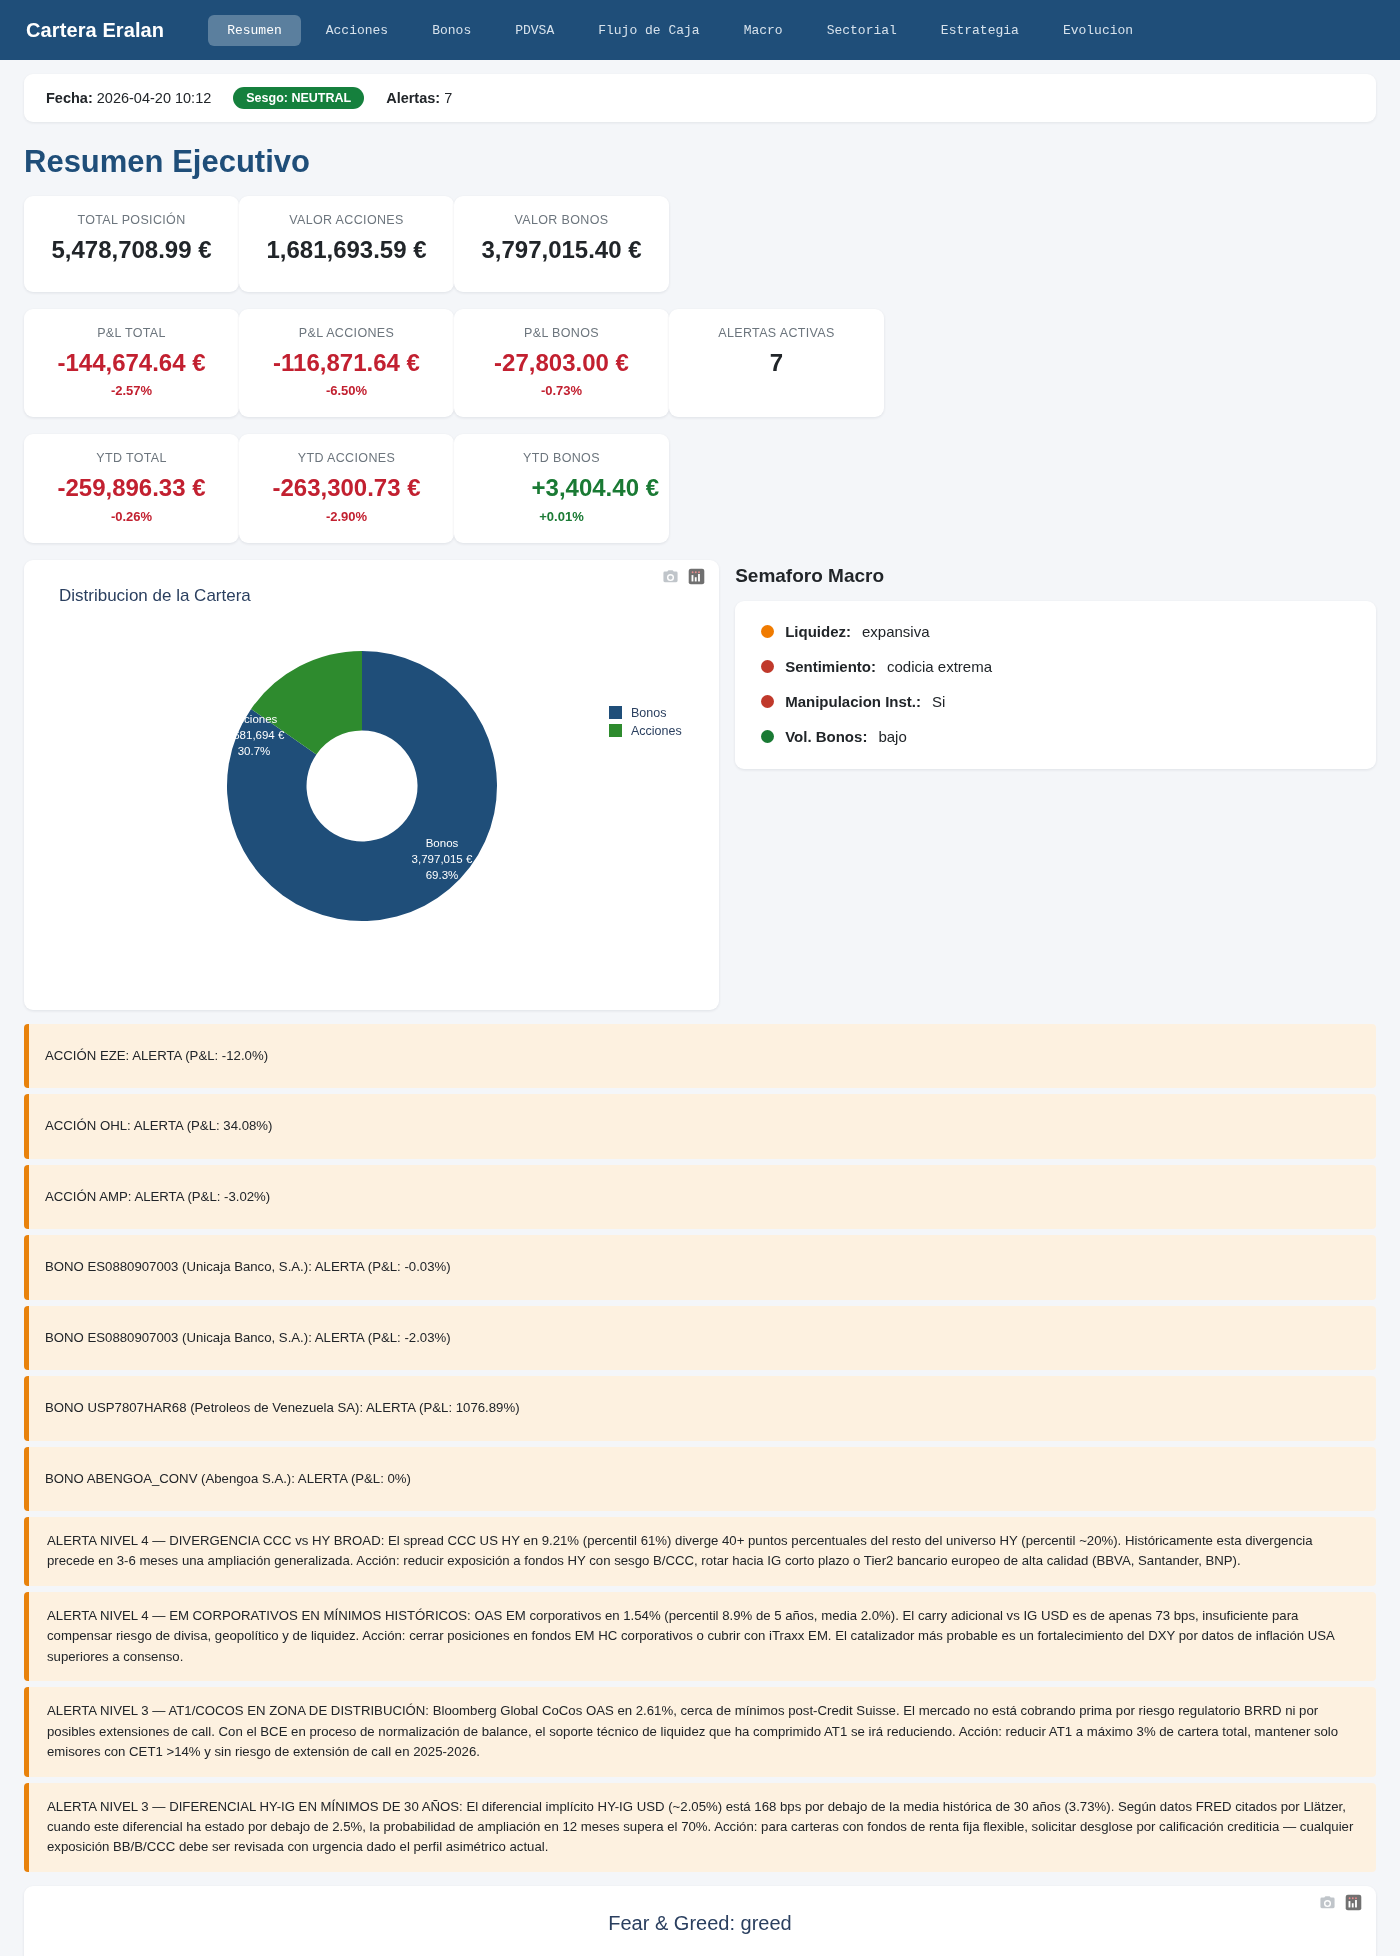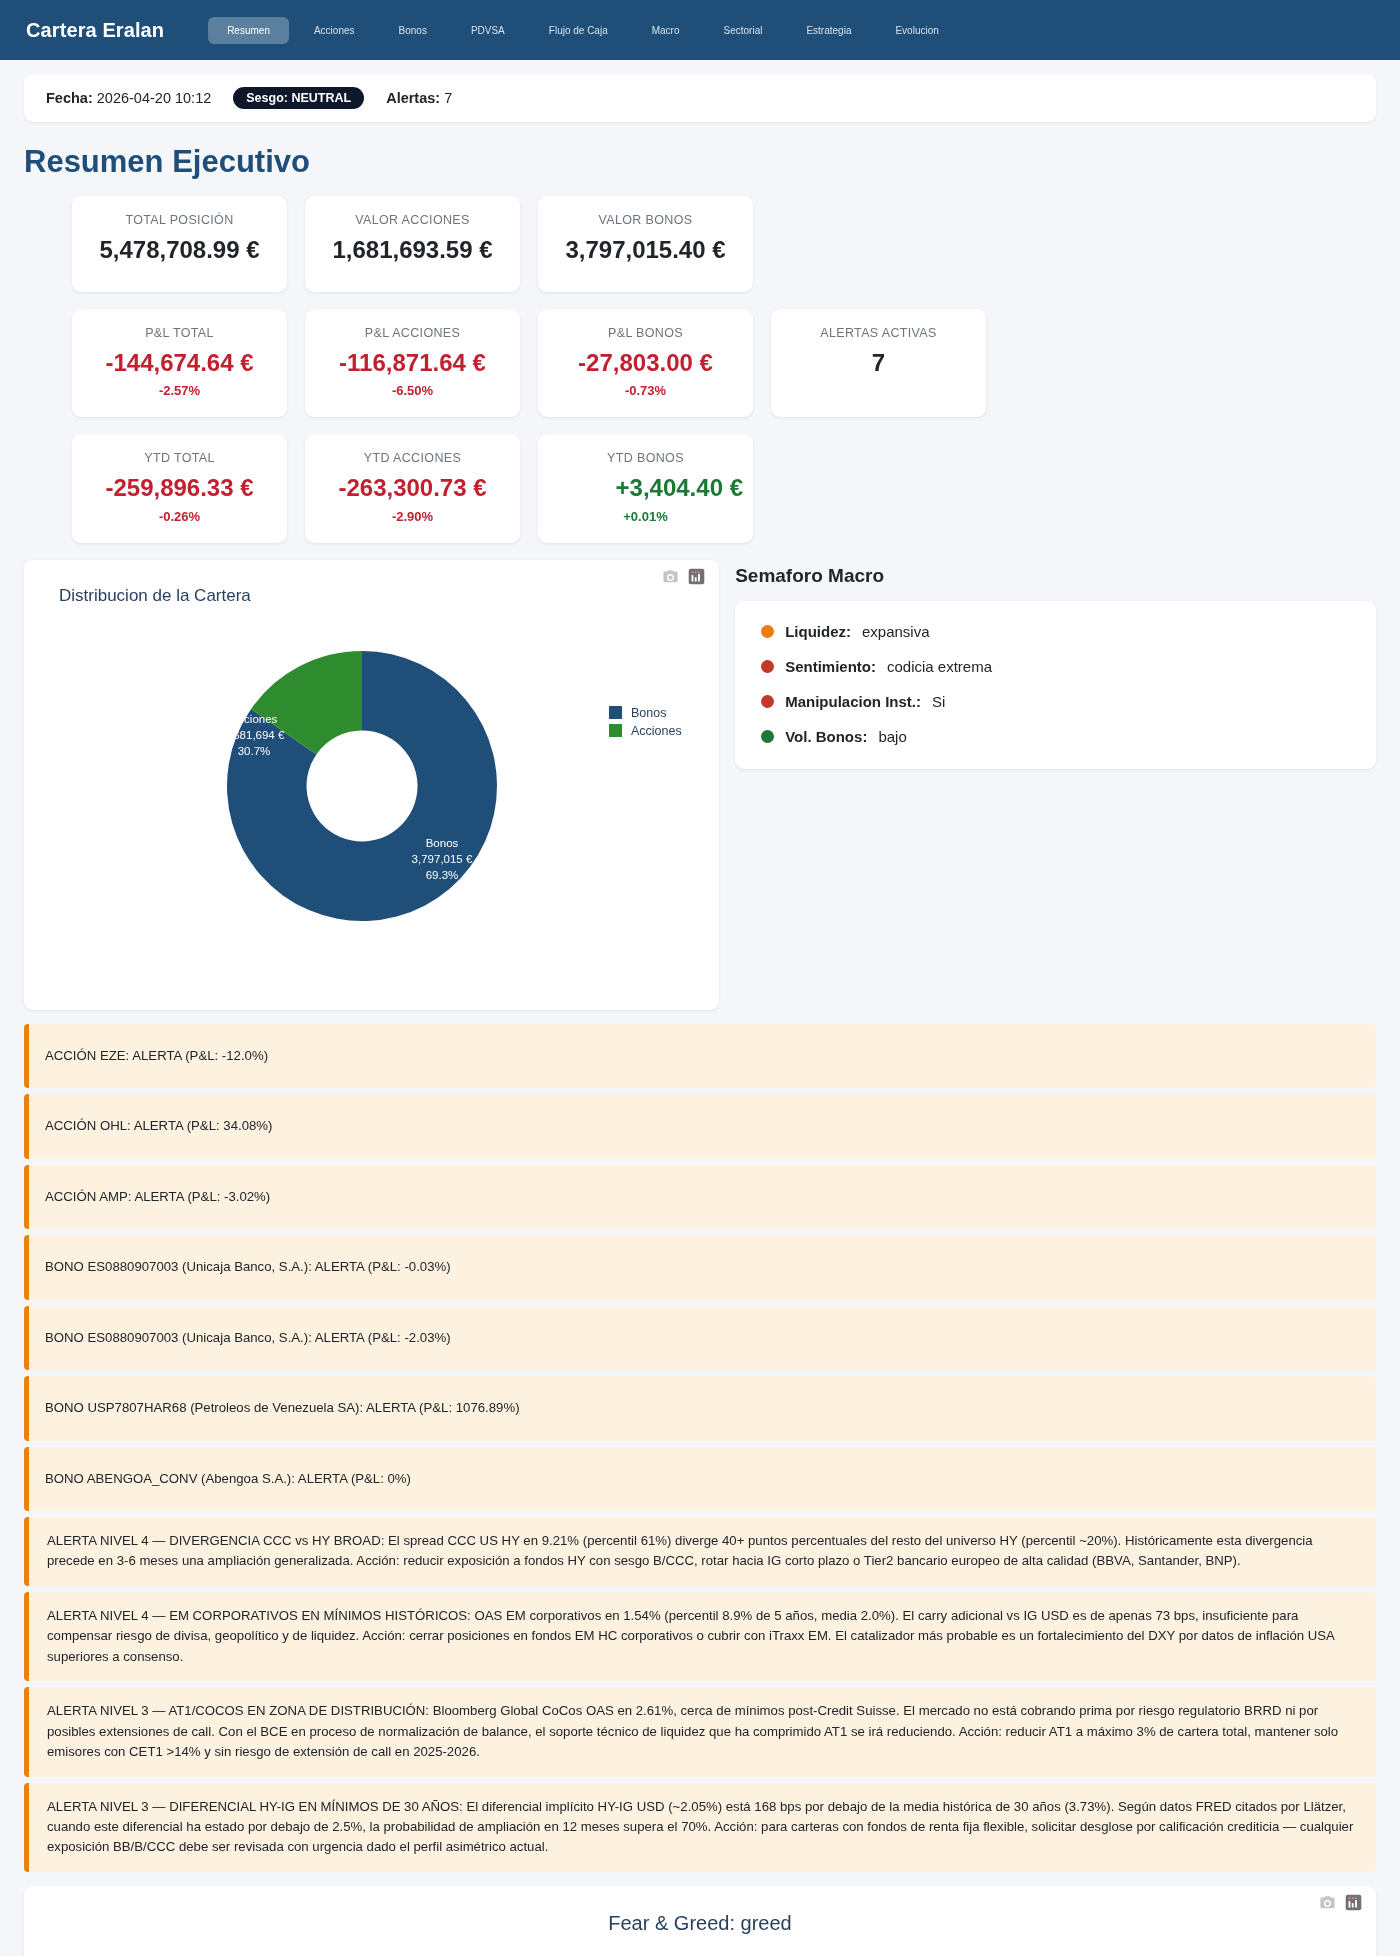--- a/index.html
+++ b/index.html
@@ -24,25 +24,26 @@
   }
   .brand {
     color: #ffffff;
     font-size: 20px;
     font-weight: bold;
     margin-right: 38px;
     letter-spacing: .1px;
   }
   .nav-item {
     color: #d7e2ec;
-    font-size: 10px;
+    font-size: 13px;
     padding: 8px 19px;
     border-radius: 6px;
     cursor: pointer;
     white-space: nowrap;
+    font-family: Liberation Mono, monospace;
   }
   .nav-item.active {
     background: #5b7f9e;
     color: #ffffff;
   }
 
   
   .page { padding: 14px 24px 0 24px; }
 
   .statusbar {
@@ -52,42 +53,40 @@
     padding: 13px 22px;
     display: flex;
     align-items: center;
     gap: 22px;
     font-size: 14.5px;
     margin-bottom: 22px;
   }
   .statusbar .lbl { font-weight: bold; color:#212529; }
   .statusbar .val { color:#212529; }
   .pill {
-    background: #0f172a;
+    background: #15803d;
     color: #ffffff;
     font-size: 12.5px;
     padding: 4px 13px;
     border-radius: 20px;
     font-weight: 600;
     white-space: nowrap;
   }
 
   .section-title {
     color: #1f4e79;
     font-size: 31px;
     font-weight: bold;
     margin: 0 0 16px 0;
   }
 
   
   .kpi-row {
     display: flex;
-    gap: 18px;
     margin-bottom: 17px;
-    margin-left: 48px;
   }
   .kpi {
     background: #ffffff;
     border-radius: 9px;
     box-shadow: 0 1px 3px rgba(16,24,40,.09);
     width: 215px;
     padding: 17px 10px 19px 10px;
     text-align: center;
   }
   .kpi-label {

